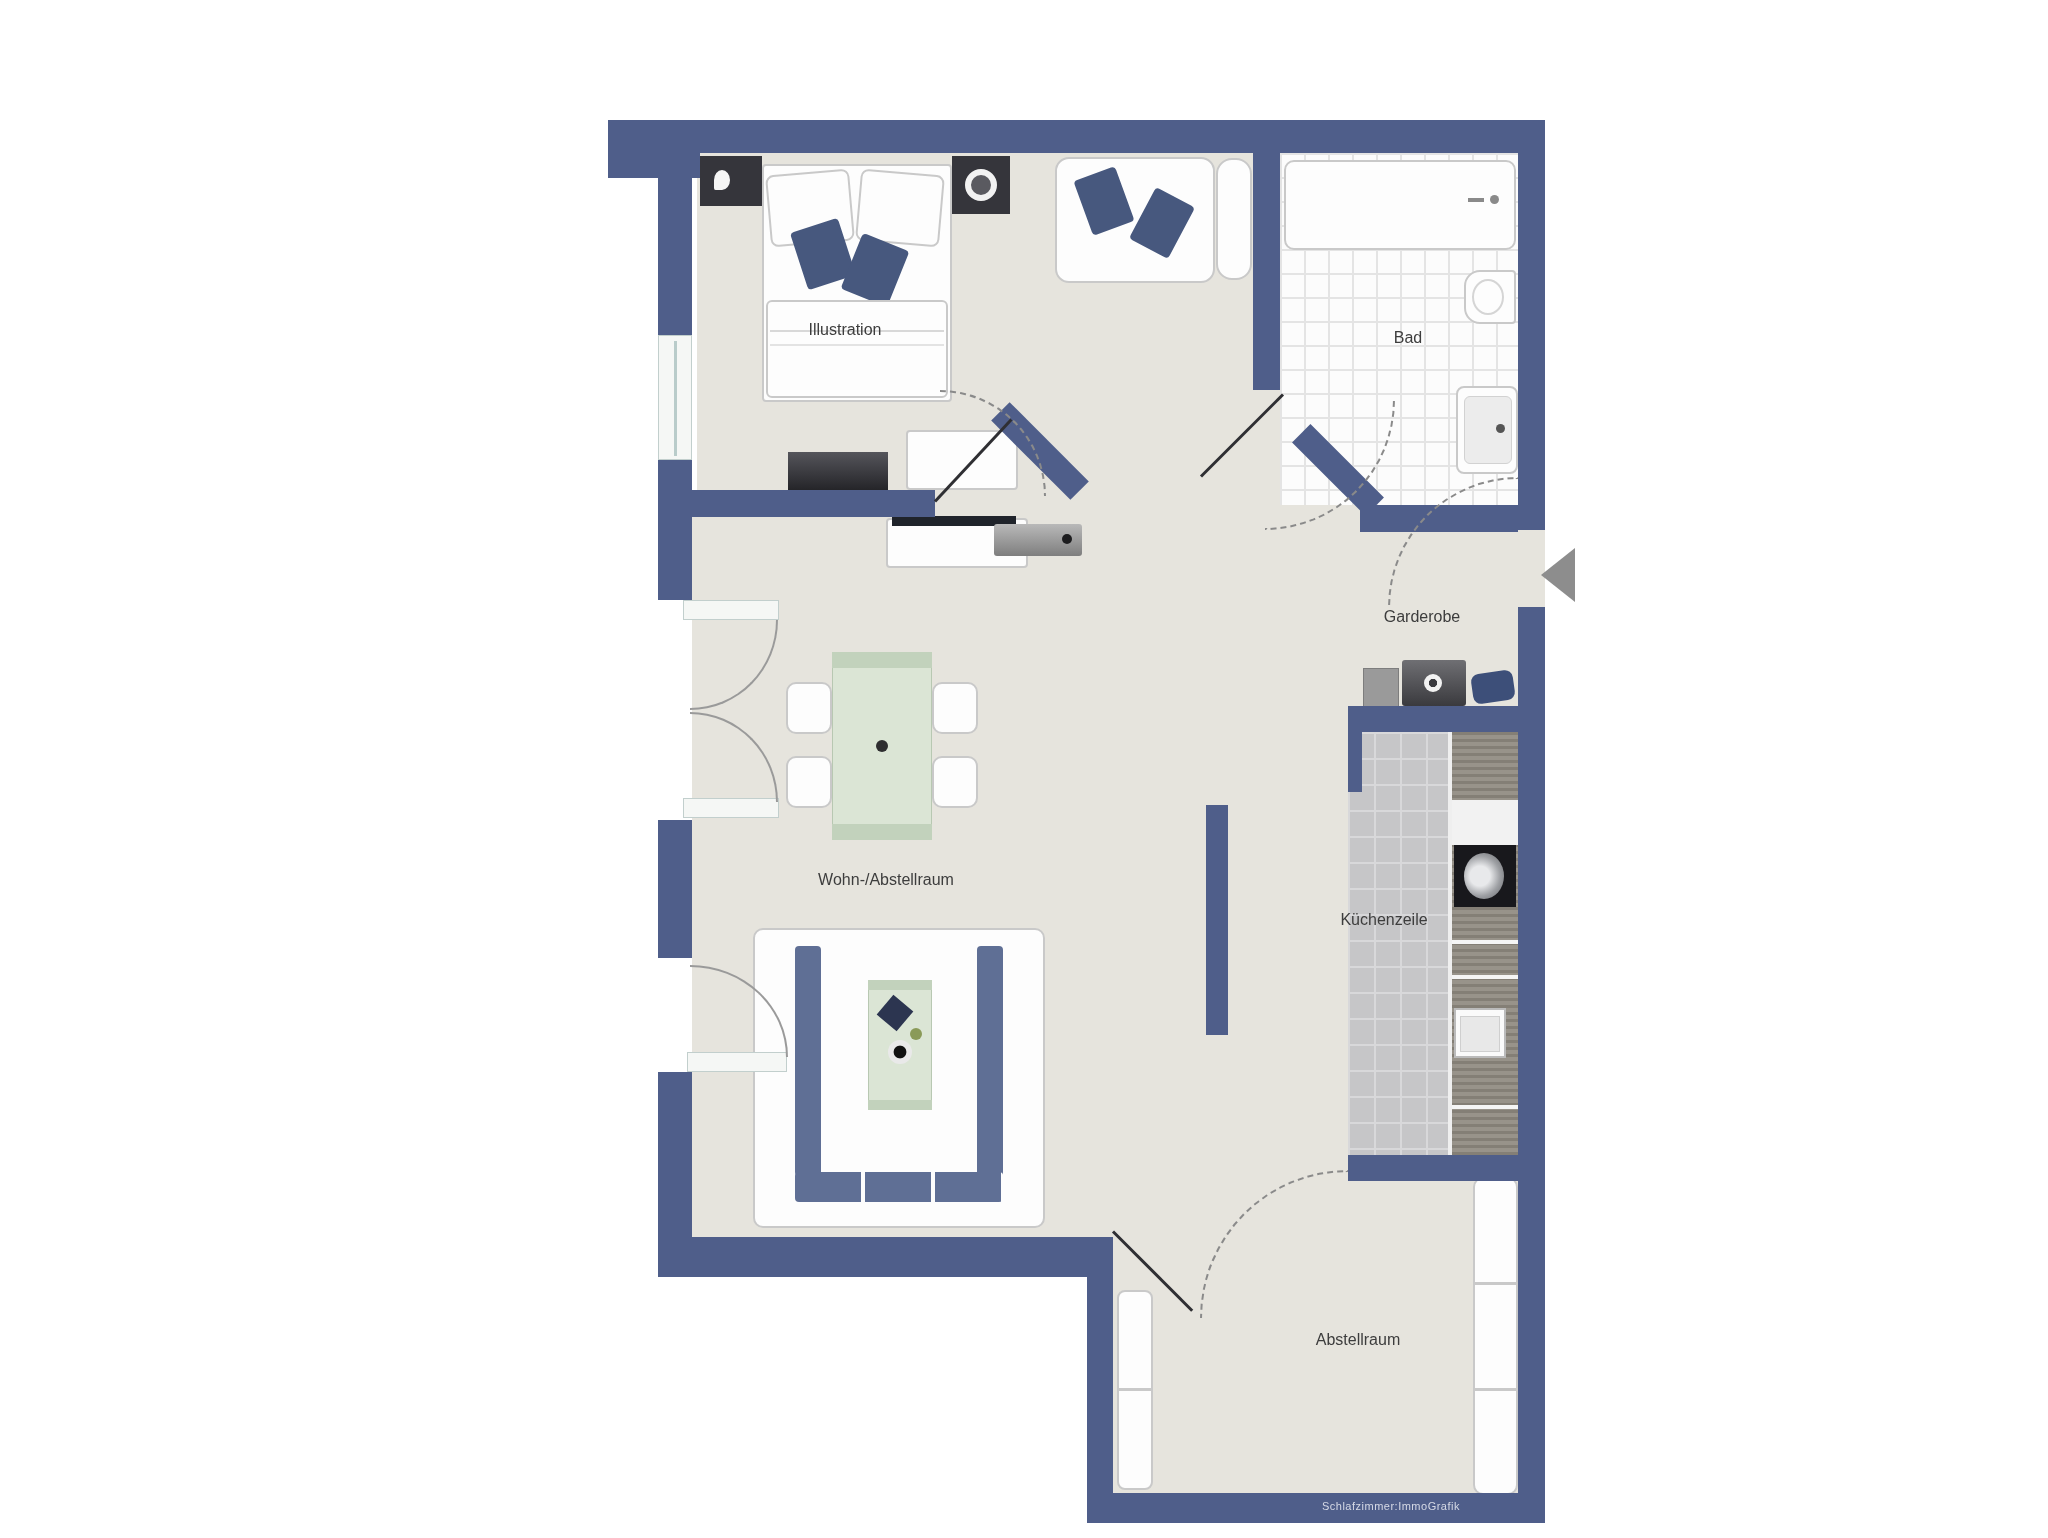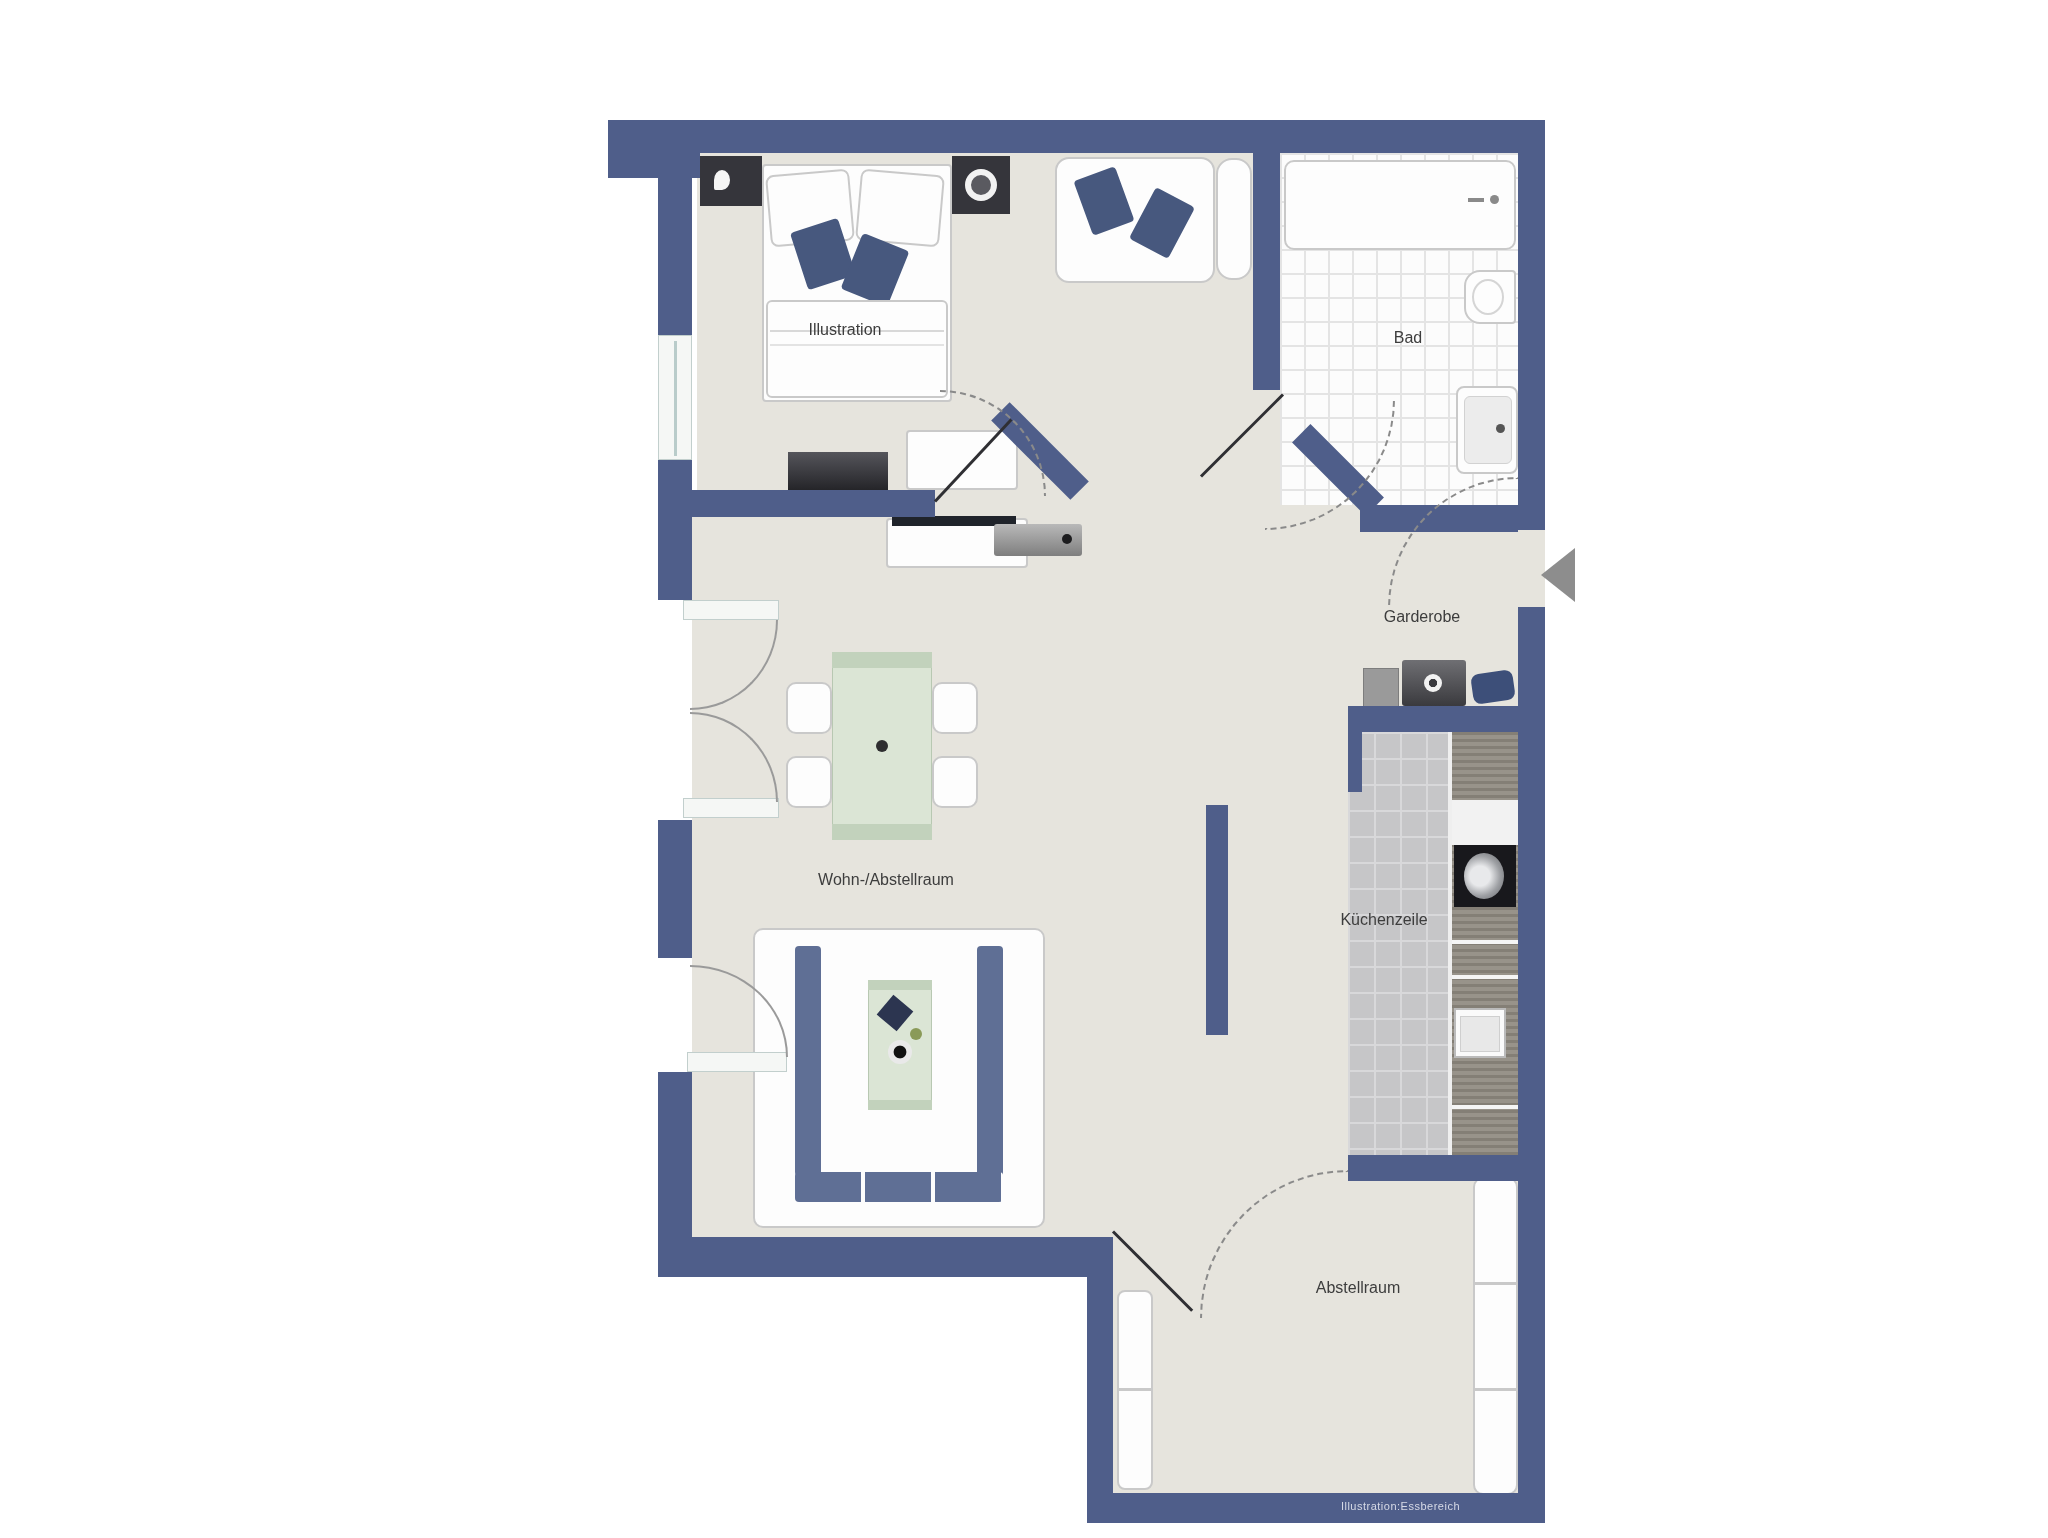--- a/index.html
+++ b/index.html
@@ -163,17 +163,17 @@
   <div class="abs" style="left:1541px;top:548px;width:0;height:0;border-top:27px solid transparent;border-bottom:27px solid transparent;border-right:34px solid #8d8d8d;"></div>
 
   <div class="leaf" style="left:1113px;top:1230px;width:112px;transform:rotate(45deg);"></div>
   <div class="arc" style="left:1200px;top:1170px;width:148px;height:148px;border-left:2px dashed #8a8a8a;border-top:2px dashed #8a8a8a;border-top-left-radius:100%;"></div>
 
   <div class="lbl" style="left:845px;top:330px;">Illustration</div>
   <div class="lbl" style="left:1408px;top:338px;">Bad</div>
   <div class="lbl" style="left:1422px;top:617px;">Garderobe</div>
   <div class="lbl" style="left:886px;top:880px;">Wohn-/Abstellraum</div>
   <div class="lbl" style="left:1384px;top:920px;">Küchenzeile</div>
-  <div class="lbl" style="left:1358px;top:1288px;">Abstellraum</div>
+  <div class="lbl" style="left:1358px;top:1340px;">Abstellraum</div>
 
-  <div class="credit" style="left:1150px;top:1500px;width:310px;">Illustration:Essbereich</div>
+  <div class="credit" style="left:1150px;top:1500px;width:310px;">Schlafzimmer:ImmoGrafik</div>
 
 </div>
 
 </body></html>

